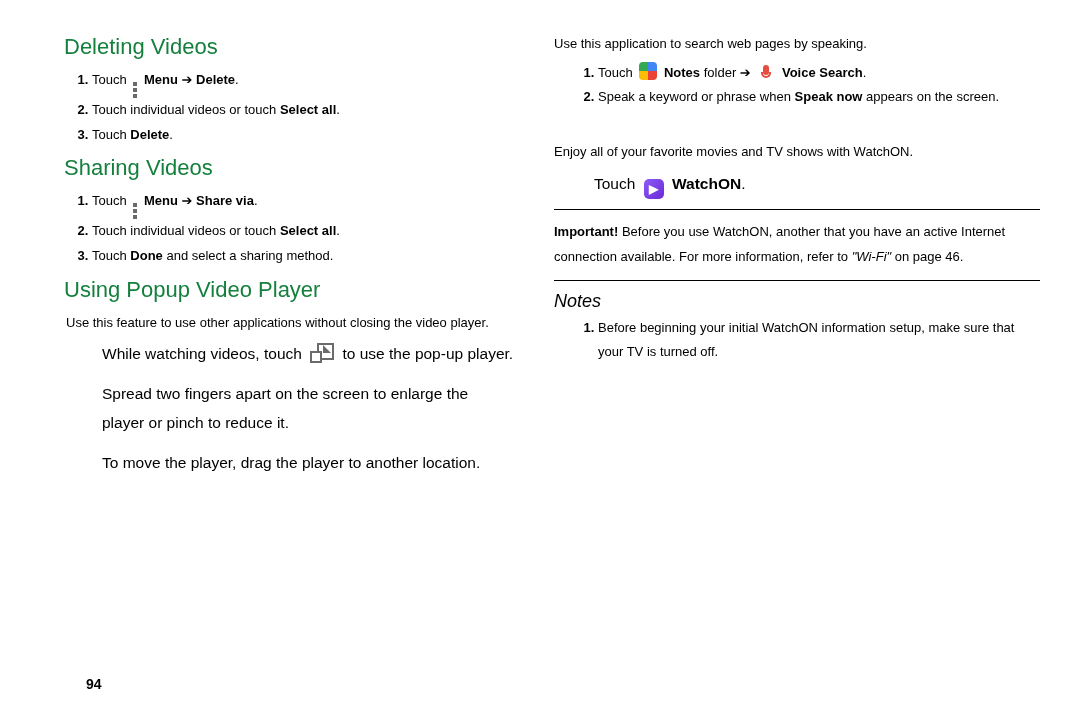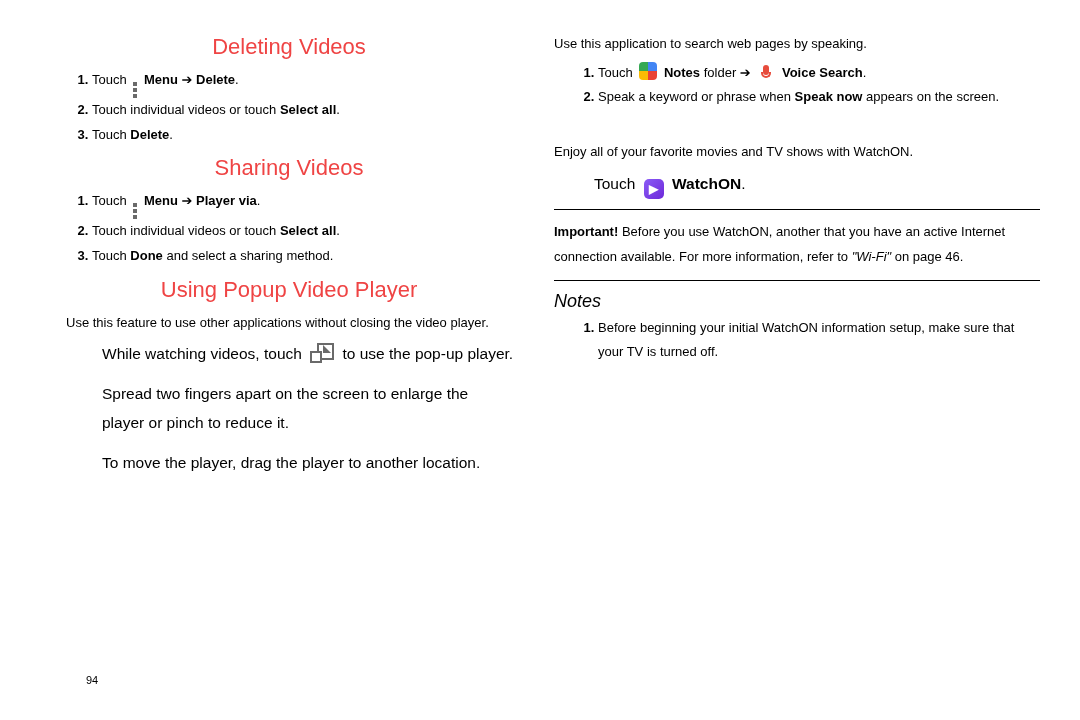--- a/index.html
+++ b/index.html
@@ -20,26 +20,25 @@
     height: 100%;
   }
   .col {
     width: 50%;
     box-sizing: border-box;
   }
   .col-left { padding-right: 30px; }
   .col-right { padding-left: 10px; }
 
   h2.section {
-    color: #ef4444;
+    color: #15803d;
     font-weight: 400;
     font-size: 22px;
     margin: 6px 0 8px 16px;
     font-family: Arial, Helvetica, sans-serif;
-    text-align: center;
   }
 
   ol {
     margin: 4px 0 8px 0;
     padding-left: 44px;
   }
   ol li, .bullet-line, p.body {
     line-height: 1.9;
     font-size: 13px;
   }
@@ -121,22 +120,23 @@
 
   .notes-heading {
     font-style: italic;
     font-size: 18px;
     margin: 8px 0 2px 0;
   }
 
   .pagenum {
     position: absolute;
     left: 86px;
-    bottom: 34px;
-    font-size: 11px;
+    bottom: 28px;
+    font-size: 14px;
+    font-weight: bold;
   }
 </style>
 </head>
 <body>
 
 <div class="page">
 
   <div class="col col-left">
 
     <h2 class="section">Deleting Videos</h2>
@@ -164,21 +164,21 @@
     <ol>
       <li>
         <span>Touch</span>
         <span class="menu-icon">
             <span></span>
             <span></span>
             <span></span>
           </span>
         <span class="bold">Menu</span>
         <span> ➔ </span>
-        <span class="bold">Player via</span>.
+        <span class="bold">Share via</span>.
       </li>
       <li>
         <span>Touch individual videos or touch </span><span class="bold">Select all</span>.
       </li>
       <li>
         <span>Touch </span><span class="bold">Done</span><span> and select a sharing method.</span>
       </li>
     </ol>
 
     <h2 class="section">Using Popup Video Player</h2>

